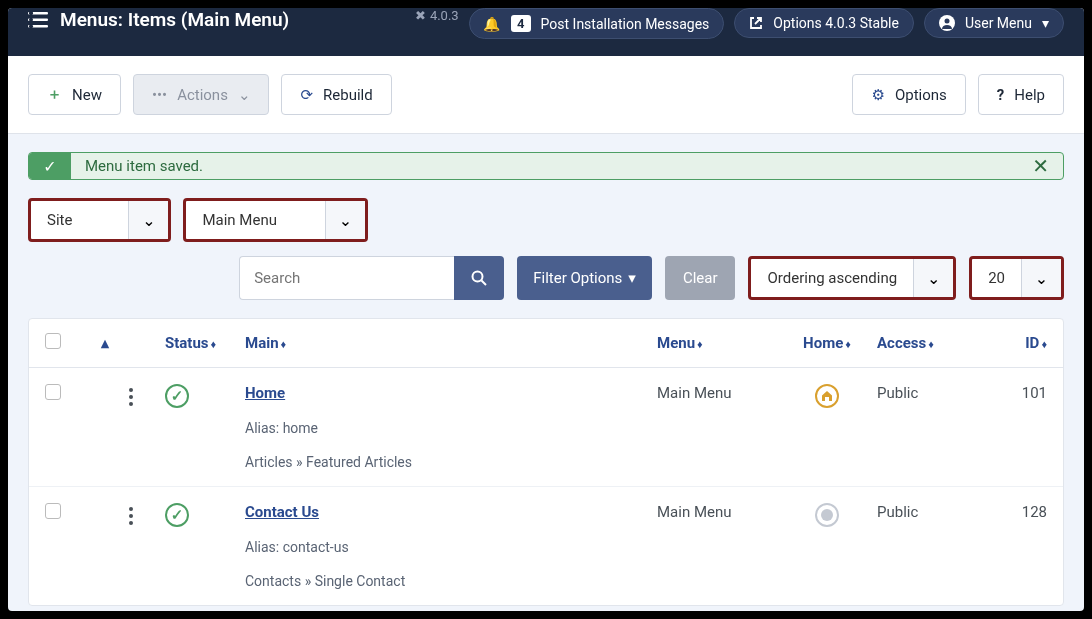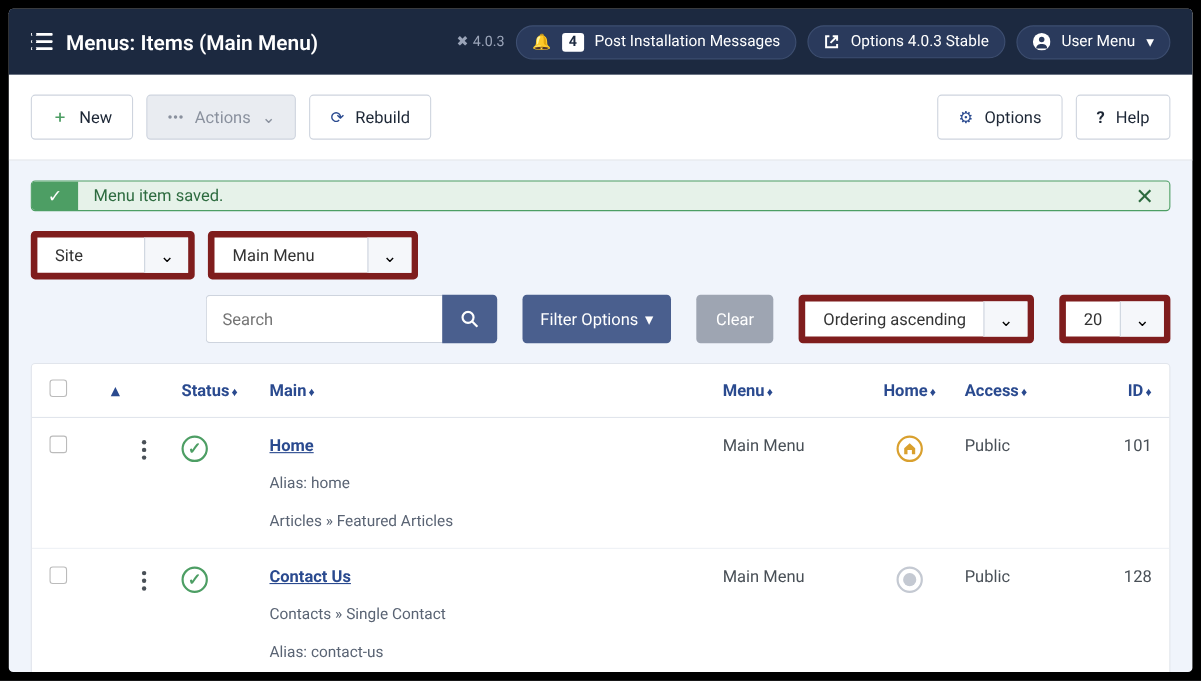--- a/index.html
+++ b/index.html
@@ -1,37 +1,37 @@
 <!DOCTYPE html>
 <html><head>
 <meta charset="utf-8">
 <style>
 *{box-sizing:border-box;margin:0;padding:0;font-family:-apple-system,BlinkMacSystemFont,"Segoe UI",Roboto,Arial,sans-serif}
 body{background:#000;width:1092px;height:619px;overflow:hidden}
 .shell{background:#f0f4fb;width:1076px;height:603px;margin:8px;border-radius:4px;overflow:hidden}
-.topbar{background:#1c2940;height:60px;display:flex;align-items:center;padding:0 20px;color:#fff}
+.topbar{background:#1c2940;height:48px;display:flex;align-items:flex-start;padding:0 20px;color:#fff}
 .topbar-title{display:flex;align-items:center;gap:12px;font-size:19px;font-weight:600}
 .topbar-spacer{flex:1}
 .version{color:#9aa4b8;font-size:13px;display:flex;align-items:center;gap:4px}
 .pill{background:#2a3a5c;border:1px solid #3d4e70;border-radius:20px;padding:6px 14px;display:flex;align-items:center;gap:10px;font-size:14px;color:#fff;margin-left:10px;cursor:pointer}
 .pill .badge{background:#fff;color:#1c2940;font-weight:700;border-radius:3px;padding:1px 6px;font-size:13px}
 .toolbar{background:#fff;border-bottom:1px solid #dfe3ea;padding:18px 20px;display:flex;gap:12px}
 .btn{border:1px solid #ced4de;background:#fff;border-radius:4px;padding:10px 18px;font-size:15px;display:flex;align-items:center;gap:10px;cursor:pointer;color:#1d2736}
 .btn.disabled{background:#e9ecf1;color:#8a919e;cursor:default}
 .toolbar-spacer{flex:1}
 .content{padding:18px 20px}
 .alert{display:flex;align-items:center;border:1px solid #4d9e64;border-radius:4px;overflow:hidden;margin-bottom:18px;background:#e6f2e9}
 .alert-icon{background:#4d9e64;color:#fff;width:42px;align-self:stretch;display:flex;align-items:center;justify-content:center}
 .alert-text{padding:4px 14px;color:#2d6b3f;font-size:15px}
 .alert-close{margin-left:auto;padding:0 14px;color:#2d6b3f;font-size:20px;cursor:pointer}
 .filter-row{display:flex;gap:12px;margin-bottom:14px}
-.select{border:6px solid #7f1d1d;background:#fff;border-radius:4px;display:flex;align-items:stretch;height:44px}
+.select{border:3px solid #7f1d1d;background:#fff;border-radius:4px;display:flex;align-items:stretch;height:44px}
 .select-val{padding:0 16px;display:flex;align-items:center;font-size:15px;color:#333}
 .select-caret{border-left:1px solid #ced4de;width:40px;display:flex;align-items:center;justify-content:center;background:#f5f7fa}
-.search-row{display:flex;gap:23px;margin-bottom:18px;justify-content:flex-end}
+.search-row{display:flex;gap:13px;margin-bottom:18px;justify-content:flex-end}
 .search-group{display:flex}
 .search-input{border:1px solid #ced4de;border-right:none;border-radius:4px 0 0 4px;padding:0 14px;font-size:15px;width:215px;height:44px}
 .search-btn{background:#4a5f8e;border:none;border-radius:0 4px 4px 0;width:50px;color:#fff;cursor:pointer;display:flex;align-items:center;justify-content:center}
 .filter-opts{background:#4a5f8e;border:none;color:#fff;border-radius:4px;padding:0 16px;height:44px;font-size:15px;cursor:pointer;display:flex;align-items:center;gap:6px}
 .clear-btn{background:#9ea5b2;border:none;color:#fff;border-radius:4px;padding:12px 18px;height:44px;font-size:15px;cursor:pointer}
 .table{width:100%;background:#fff;border:1px solid #e1e5ec;border-radius:4px}
 .thead{display:flex;align-items:center;padding:14px 16px;border-bottom:1px solid #e1e5ec;font-size:15px;color:#2a4a8f;font-weight:700}
 .trow{display:flex;align-items:flex-start;padding:16px;border-bottom:1px solid #eef1f5;font-size:15px;color:#495057}
 .trow:last-child{border-bottom:none}
 .c-chk{width:40px}
@@ -221,22 +221,22 @@
         <div class="c-act">
             <div class="kebab">
               <span></span>
               <span></span>
               <span></span>
             </div>
           </div>
         <div class="c-stat"><span class="status-check">✓</span></div>
         <div class="c-title">
           <div class="title-link">Contact Us</div>
+          <div class="subtext">Alias: contact-us</div>
           <div class="subtext">Contacts » Single Contact</div>
-          <div class="subtext">Alias: contact-us</div>
         </div>
         <div class="c-menu">Main Menu</div>
         <div class="c-home"><span class="home-off">
               <span></span>
             </span></div>
         <div class="c-access">Public</div>
         <div class="c-id">128</div>
       </div>
     </div>
   </div>

